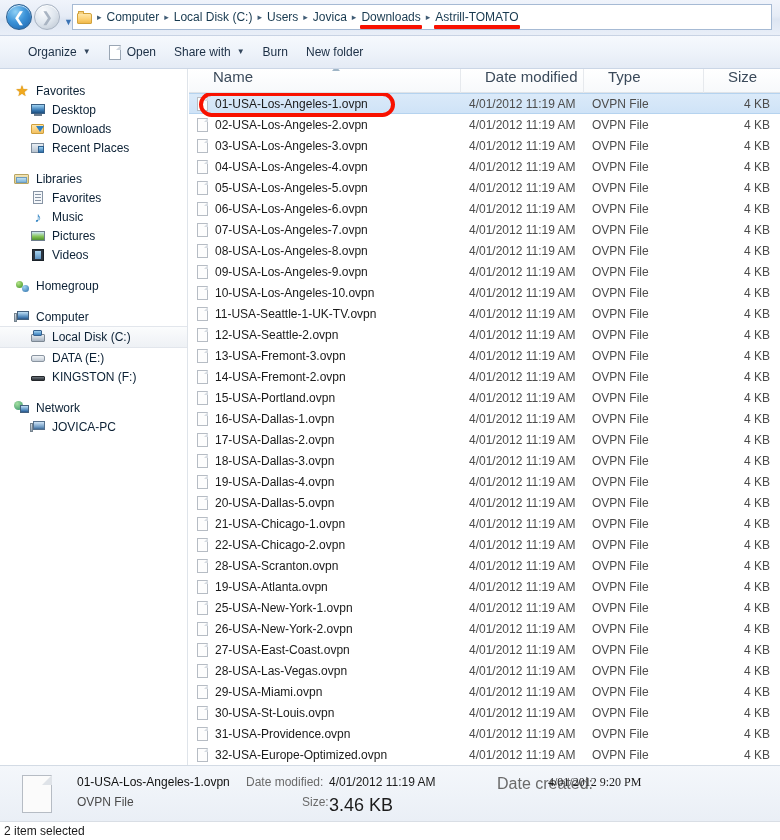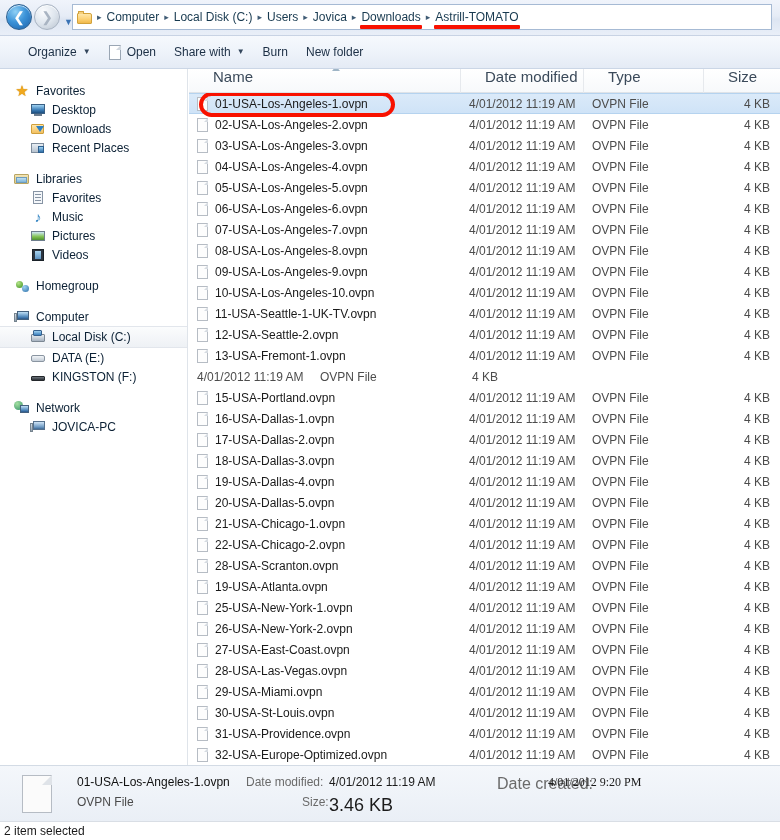--- a/index.html
+++ b/index.html
@@ -911,27 +911,31 @@
             <span class="fileicon"></span>
             <span>12-USA-Seattle-2.ovpn</span>
           </div>
           <div class="cell c-date">4/01/2012 11:19 AM</div>
           <div class="cell c-type">OVPN File</div>
           <div class="cell c-size">4 KB</div>
         </div>
         <div class="frow">
           <div class="cell c-name">
             <span class="fileicon"></span>
-            <span>13-USA-Fremont-1.ovpn</span>
-          </div>
-          <div class="cell c-date">4/01/2012 11:19 AM</div>
-          <div class="cell c-type">OVPN File</div>
-          <div class="cell c-size">4 KB</div>
-        </div>
-        <div class="frow">
+            <span>13-USA-Fremont-3.ovpn</span>
+          </div>
+          <div class="cell c-date">4/01/2012 11:19 AM</div>
+          <div class="cell c-type">OVPN File</div>
+          <div class="cell c-size">4 KB</div>
+        </div>
+        <div class="frow">
+          <div class="cell c-name">
+            <span class="fileicon"></span>
+            <span>14-USA-Fremont-2.ovpn</span>
+          </div>
           <div class="cell c-date">4/01/2012 11:19 AM</div>
           <div class="cell c-type">OVPN File</div>
           <div class="cell c-size">4 KB</div>
         </div>
         <div class="frow">
           <div class="cell c-name">
             <span class="fileicon"></span>
             <span>15-USA-Portland.ovpn</span>
           </div>
           <div class="cell c-date">4/01/2012 11:19 AM</div>

